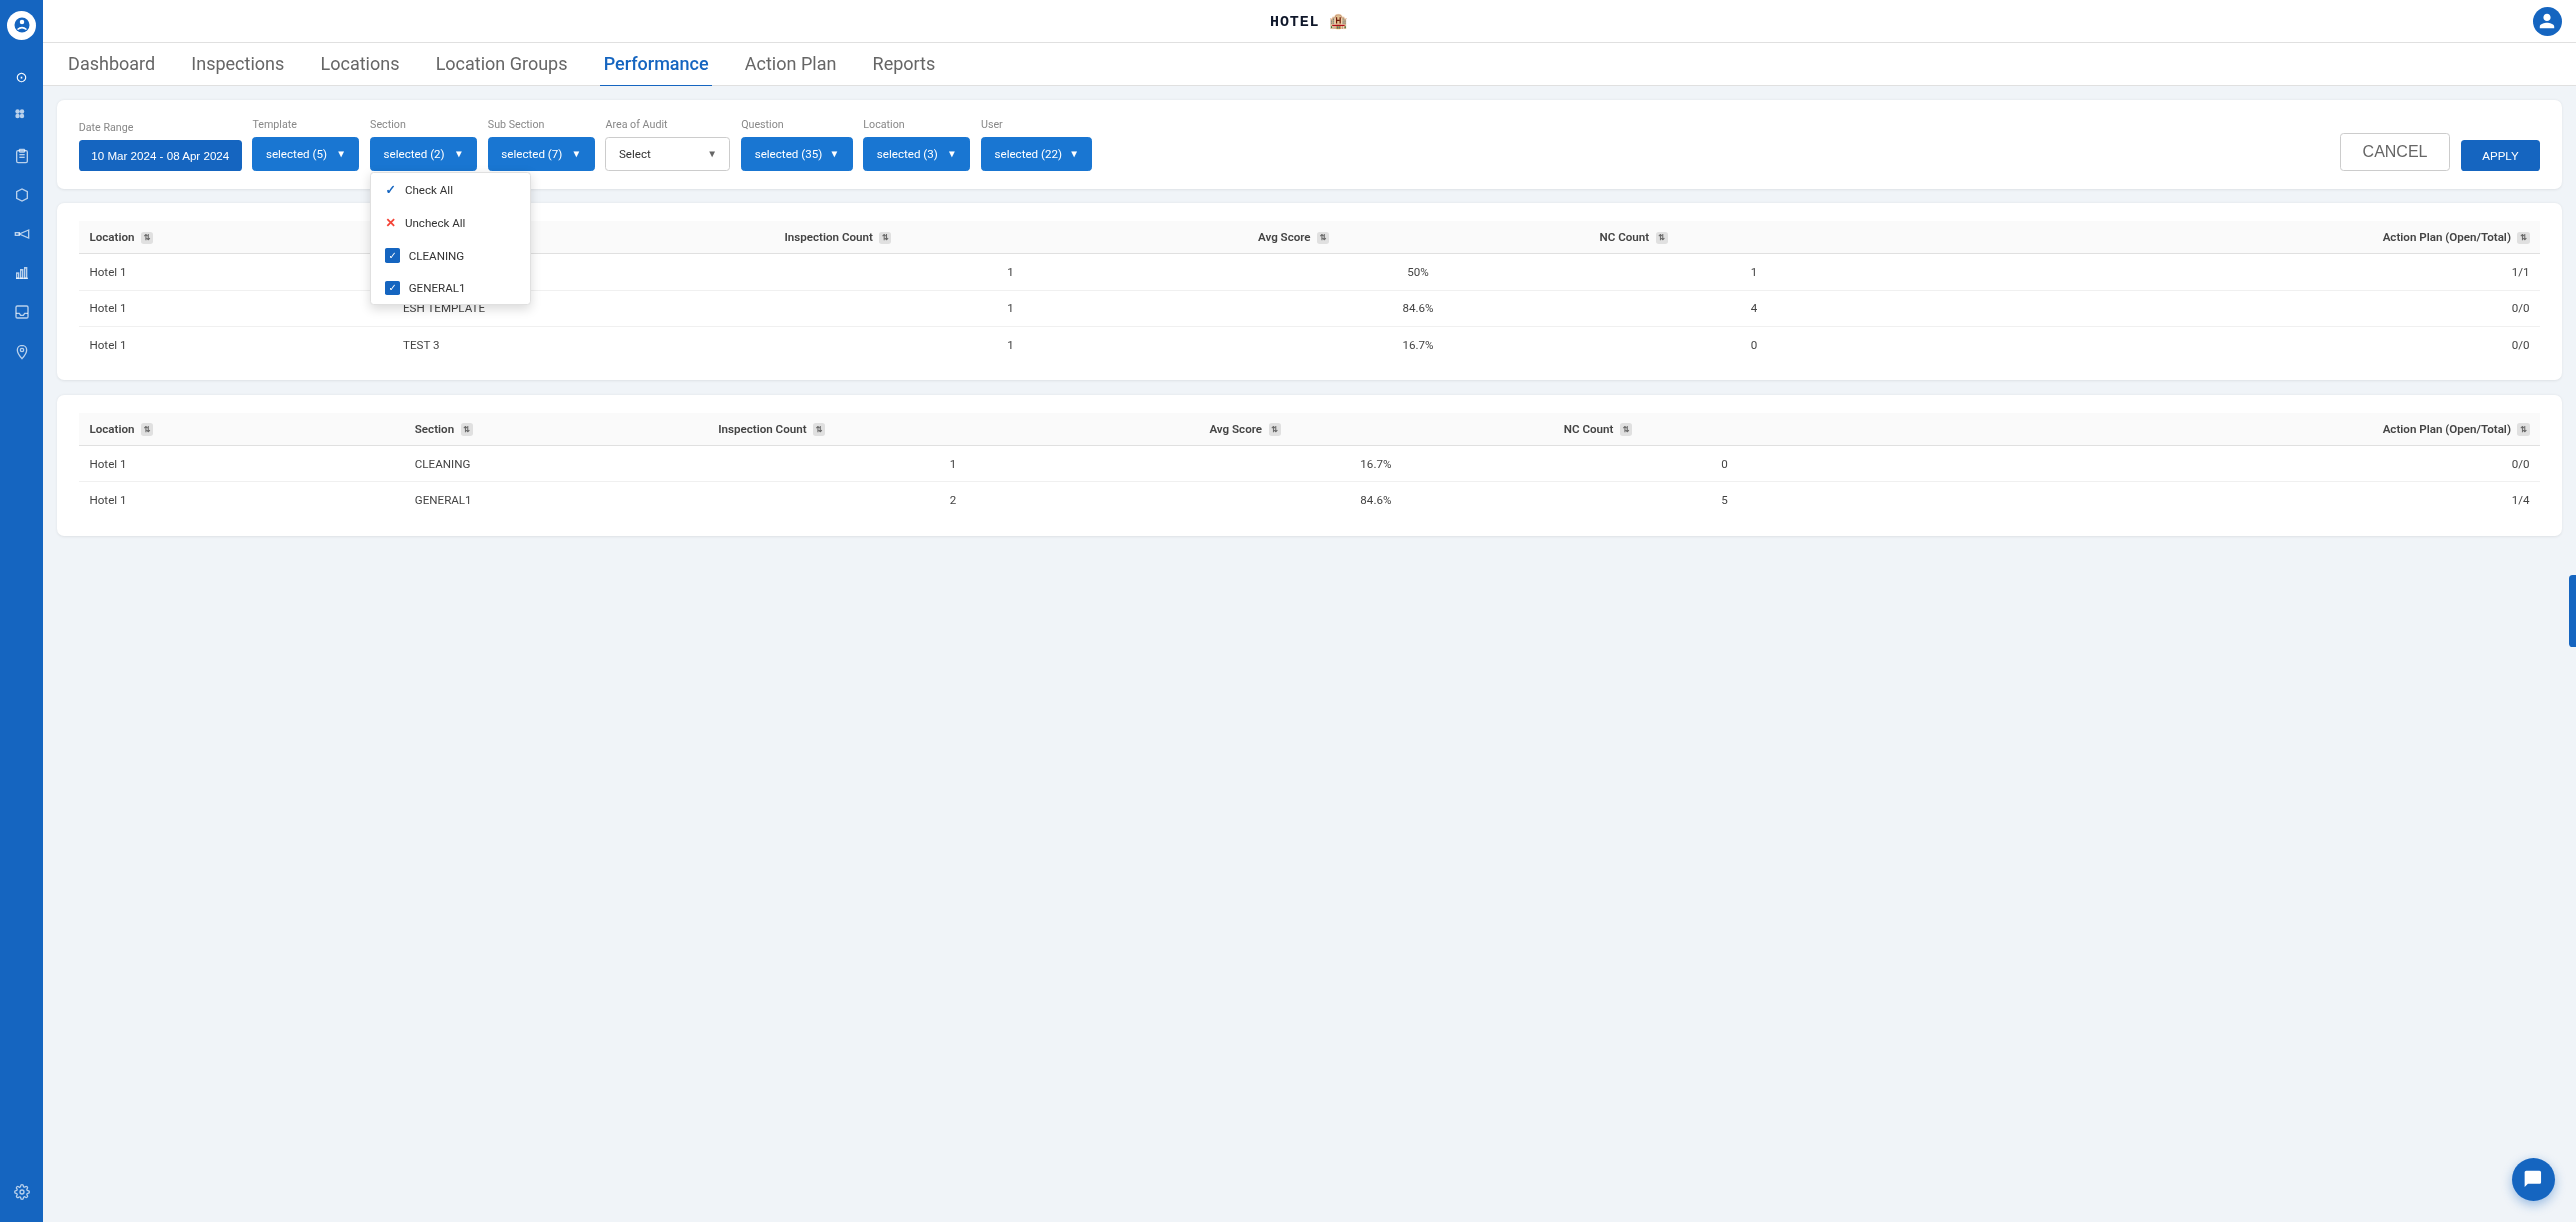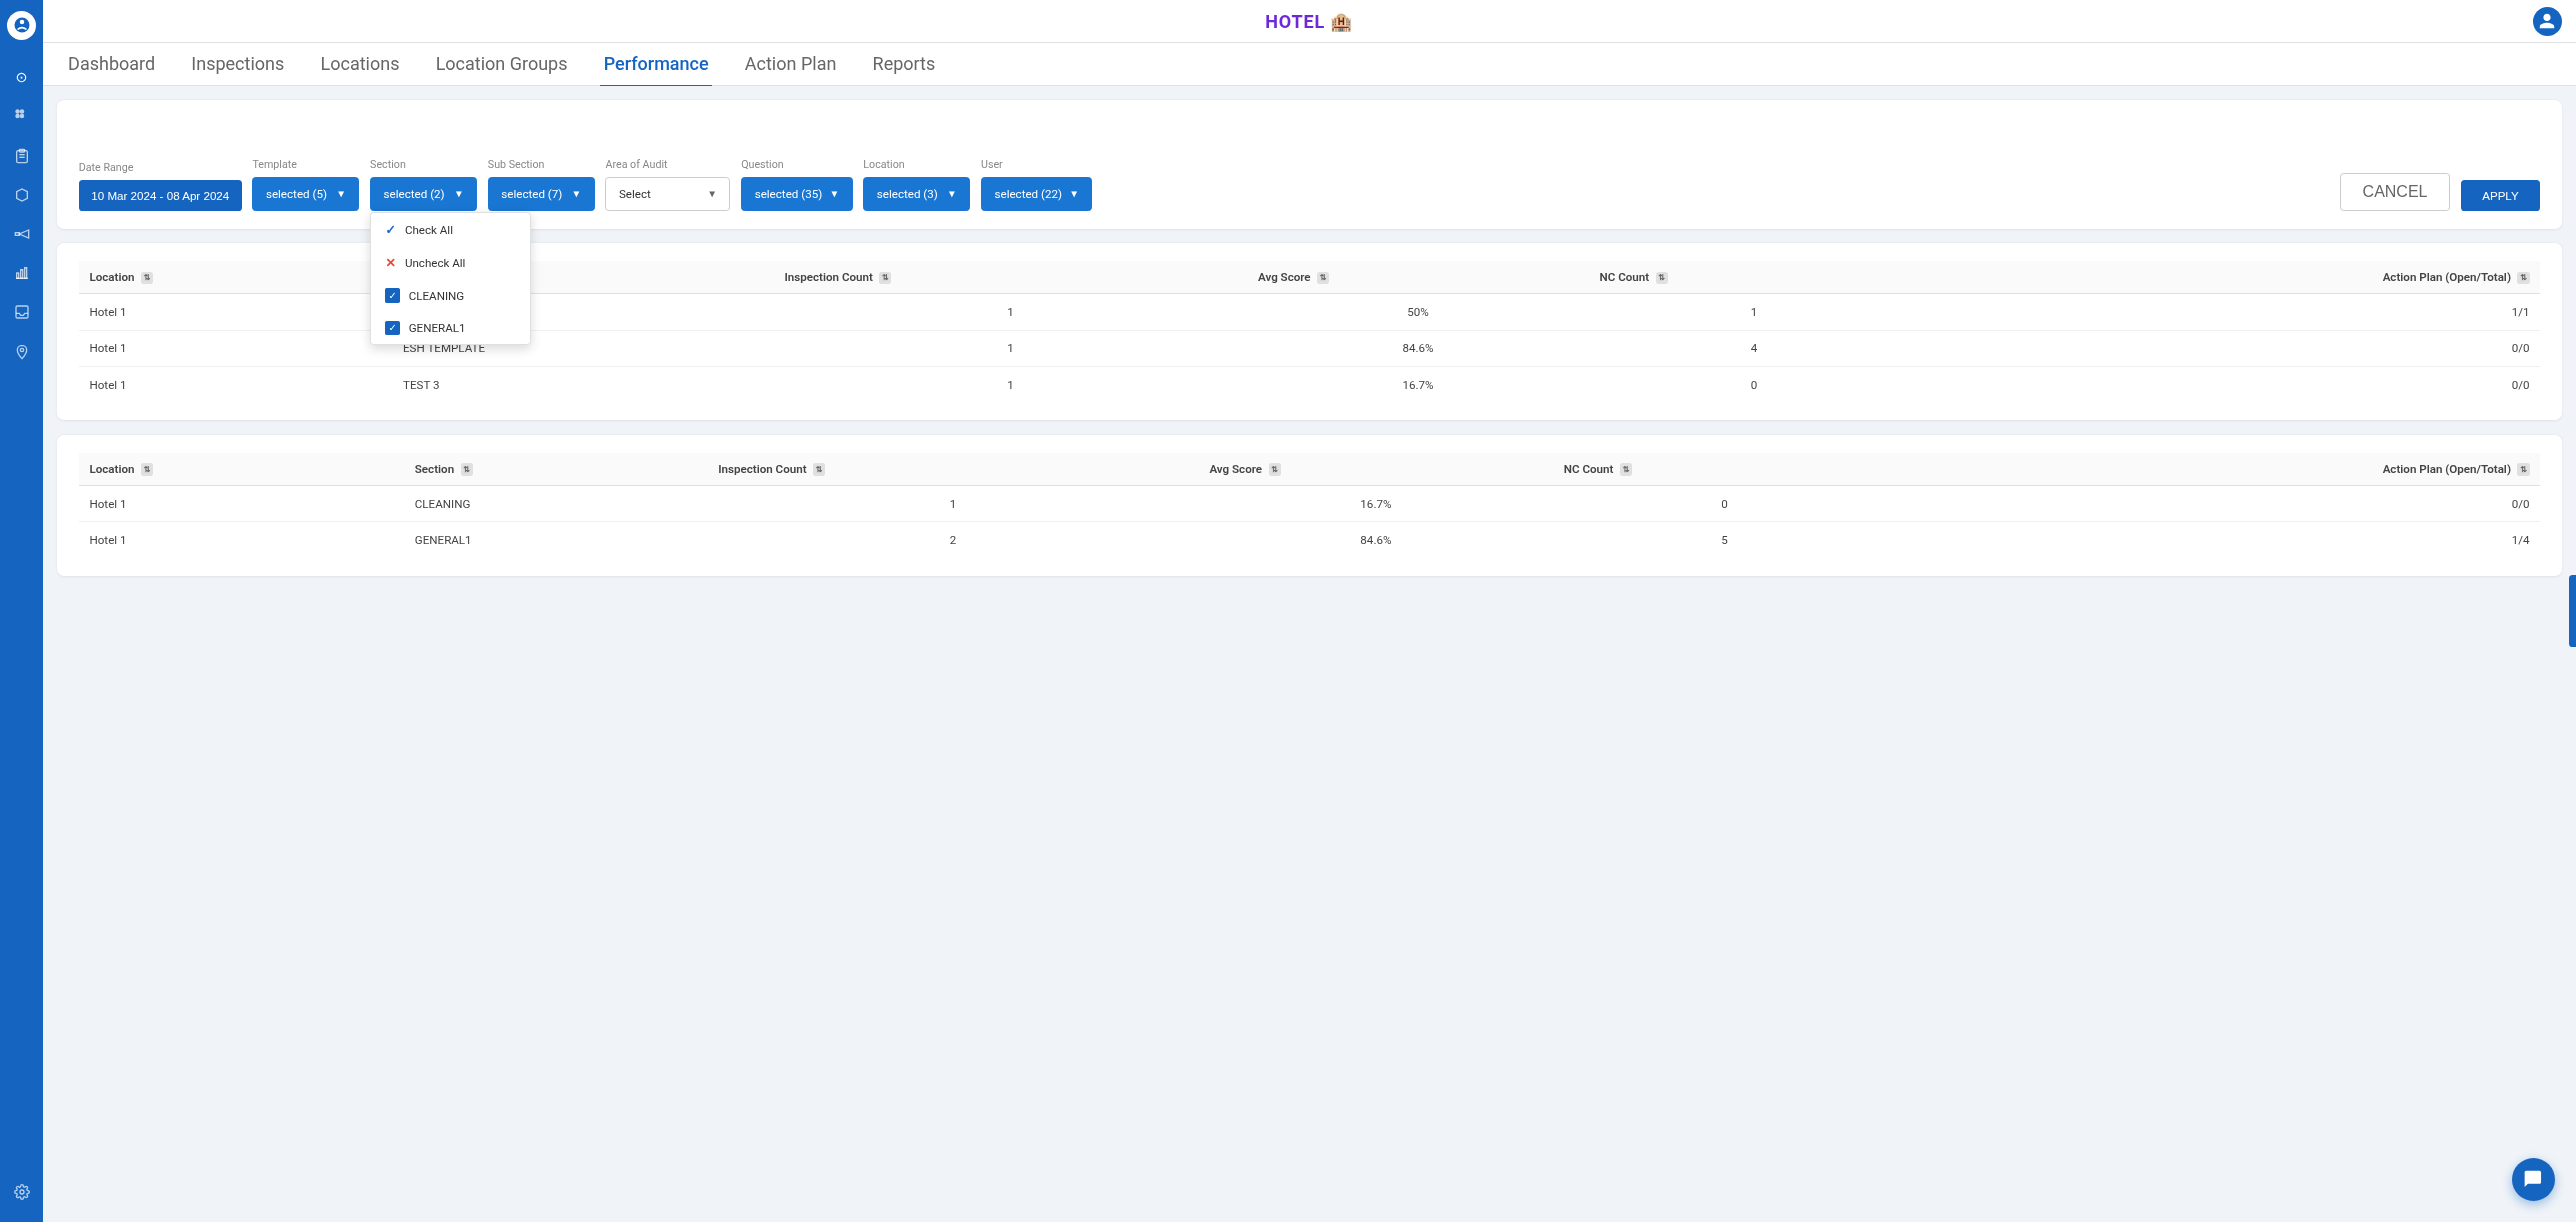--- a/index.html
+++ b/index.html
@@ -15,37 +15,37 @@
     .sidebar-logo svg { width: 18px; height: 18px; }
     .sidebar-icon { width: 32px; height: 32px; display: flex; align-items: center; justify-content: center; color: rgba(255,255,255,0.7); border-radius: 5.4px; margin: 3.6px 0; cursor: pointer; font-size: 14.3px; }
     .sidebar-icon.active { color: white; }
 
     
     .header {
       position: fixed; top: 0; left: 43px; right: 0; height: 43px;
       background: white; display: flex; align-items: center; justify-content: center;
       border-bottom: 0.9px solid #e0e0e0; z-index: 99;
     }
-    .header-logo { position: absolute; left: 50%; transform: translateX(-50%); font-weight: 700; color: #6d28d9; font-size: 18px; letter-spacing: 0.9px; }
+    .header-logo { position: absolute; left: 50%; transform: translateX(-50%); font-weight: 700; color: #0f172a; font-size: 15px; letter-spacing: 0.9px; font-family: Liberation Mono, monospace; }
     .header-avatar { position: absolute; right: 14.3px; width: 29px; height: 29px; background: #1565c0; border-radius: 50%; display: flex; align-items: center; justify-content: center; color: white; font-size: 14.3px; cursor: pointer; }
 
     
     .main { margin-left: 43px; margin-top: 43px; padding: 0; background: #f0f4f8; min-height: calc(100vh - 43px); }
 
     
     .nav-tabs { background: white; border-bottom: 0.9px solid #e0e0e0; display: flex; align-items: center; padding: 0 21.5px; gap: 29px; height: 43px; }
     .nav-tab { padding: 10.7px 3.6px; font-size: 18px; color: #666; cursor: pointer; border-bottom: 1.8px solid transparent; white-space: nowrap; }
     .nav-tab.active { color: #1565c0; border-bottom: 1.8px solid #1565c0; font-weight: 500; }
 
     
     .content { padding: 14.3px; }
 
     
     .filter-bar { background: white; border-radius: 7.2px; padding: 18px 21.5px; margin-bottom: 14.3px; box-shadow: 0 0.9px 2.7px rgba(0,0,0,0.08); }
-    .filter-row { display: flex; align-items: flex-end; gap: 10.7px; flex-wrap: wrap; margin-top: 40px; }
+    .filter-row { display: flex; align-items: flex-end; gap: 10.7px; flex-wrap: wrap; }
     .filter-group { display: flex; flex-direction: column; gap: 5.4px; }
     .filter-label { font-size: 10.7px; color: #888; }
     .filter-date-btn {
       background: #1565c0; color: white; border: none; border-radius: 3.6px;
       padding: 9px 12.5px; font-size: 11.6px; cursor: pointer; white-space: nowrap;
     }
     .filter-dropdown {
       background: white; border: 0.9px solid #ccc; border-radius: 3.6px;
       padding: 9px 12.5px; font-size: 11.6px; cursor: pointer;
       display: flex; align-items: center; gap: 7.2px; min-width: 107px;

